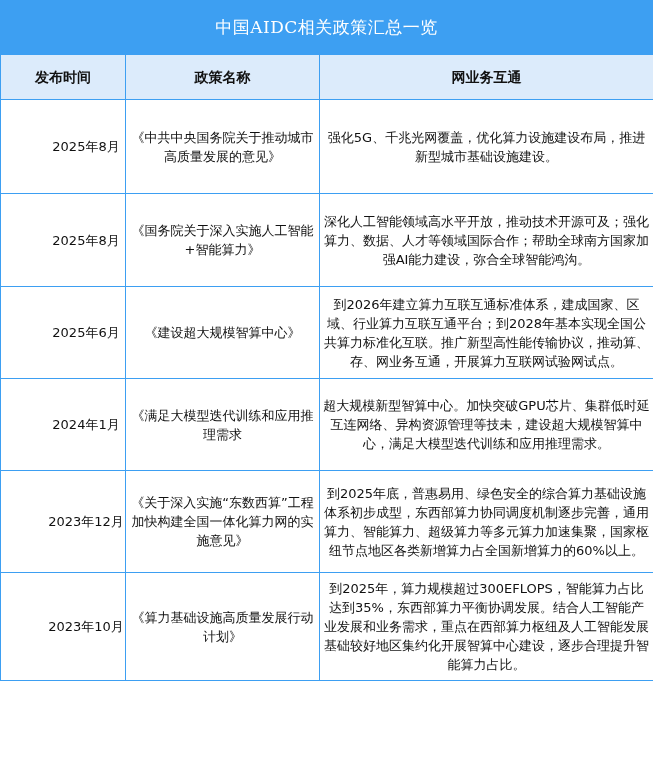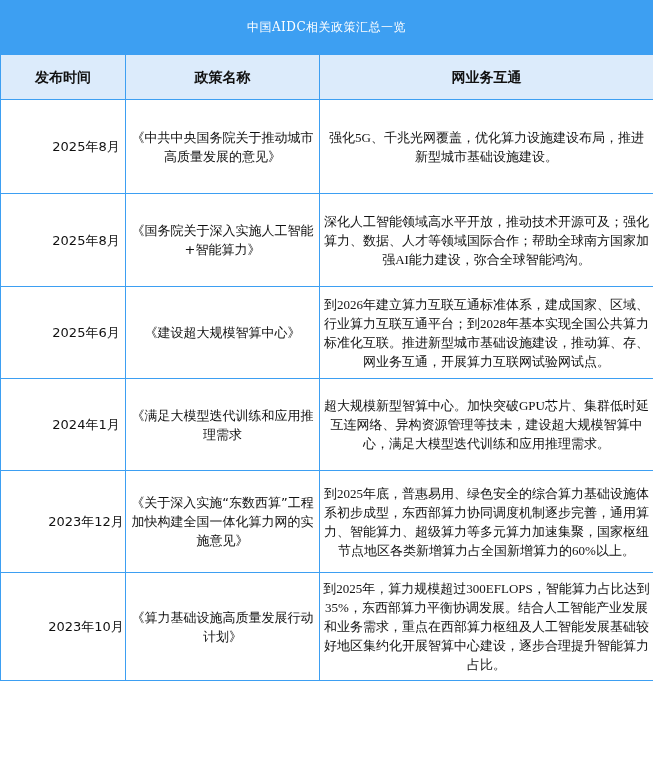--- a/index.html
+++ b/index.html
@@ -7,21 +7,21 @@
       width: 653px; height: 774px; overflow: hidden;
       background: #ffffff;
       font-family: "DejaVu Sans", "Liberation Sans", sans-serif;
     }
     .title-bar {
       position: absolute; left: 0; top: 0; width: 653px; height: 54px;
       background: #3d9ff2;
       color: #ffffff;
       display: flex; align-items: center; justify-content: center;
       font-family: "DejaVu Serif", "Liberation Serif", serif;
-      font-size: 12px;
+      font-size: 17px;
       letter-spacing: 0.5px;
     }
     table.policy-table {
       position: absolute; left: 0; top: 54px;
       width: 653px;
       border-collapse: collapse;
       table-layout: fixed;
     }
     table.policy-table td, table.policy-table th {
       border: 1px solid #3d9ff2;
@@ -36,21 +36,21 @@
       background: #dcebfb;
       font-weight: bold;
       font-size: 14px;
       height: 45px;
     }
     col.c1 { width: 125px; }
     col.c2 { width: 194px; }
     col.c3 { width: 334px; }
     td.date { font-size: 13px; padding-left: 46px; }
     td.name { padding: 0 4px; }
-    td.content { padding: 0 3px; font-family: Liberation Serif, serif; }
+    td.content { padding: 0 3px; }
   </style>
 </head>
 <body>
 
 <div class="title-bar">中国AIDC相关政策汇总一览</div>
 
 <table class="policy-table">
   <colgroup>
       <col class="c1">
       <col class="c2">
@@ -70,21 +70,21 @@
       <td class="content">强化5G、千兆光网覆盖，优化算力设施建设布局，推进新型城市基础设施建设。</td>
     </tr>
     <tr style="height:93px">
       <td class="date">2025年8月</td>
       <td class="name">《国务院关于深入实施人工智能+智能算力》</td>
       <td class="content">深化人工智能领域高水平开放，推动技术开源可及；强化算力、数据、人才等领域国际合作；帮助全球南方国家加强AI能力建设，弥合全球智能鸿沟。</td>
     </tr>
     <tr style="height:92px">
       <td class="date">2025年6月</td>
       <td class="name">《建设超大规模智算中心》</td>
-      <td class="content">到2026年建立算力互联互通标准体系，建成国家、区域、行业算力互联互通平台；到2028年基本实现全国公共算力标准化互联。推进新型城市基础设施建设，推动算、存、网业务互通，开展算力互联网试验网试点。</td>
+      <td class="content">到2026年建立算力互联互通标准体系，建成国家、区域、行业算力互联互通平台；到2028年基本实现全国公共算力标准化互联。推广新型高性能传输协议，推动算、存、网业务互通，开展算力互联网试验网试点。</td>
     </tr>
     <tr style="height:92px">
       <td class="date">2024年1月</td>
       <td class="name">《满足大模型迭代训练和应用推理需求</td>
       <td class="content">超大规模新型智算中心。加快突破GPU芯片、集群低时延互连网络、异构资源管理等技未，建设超大规模智算中心，满足大模型迭代训练和应用推理需求。</td>
     </tr>
     <tr style="height:102px">
       <td class="date">2023年12月</td>
       <td class="name">《关于深入实施“东数西算”工程加快构建全国一体化算力网的实施意见》</td>
       <td class="content">到2025年底，普惠易用、绿色安全的综合算力基础设施体系初步成型，东西部算力协同调度机制逐步完善，通用算力、智能算力、超级算力等多元算力加速集聚，国家枢纽节点地区各类新增算力占全国新增算力的60%以上。</td>

